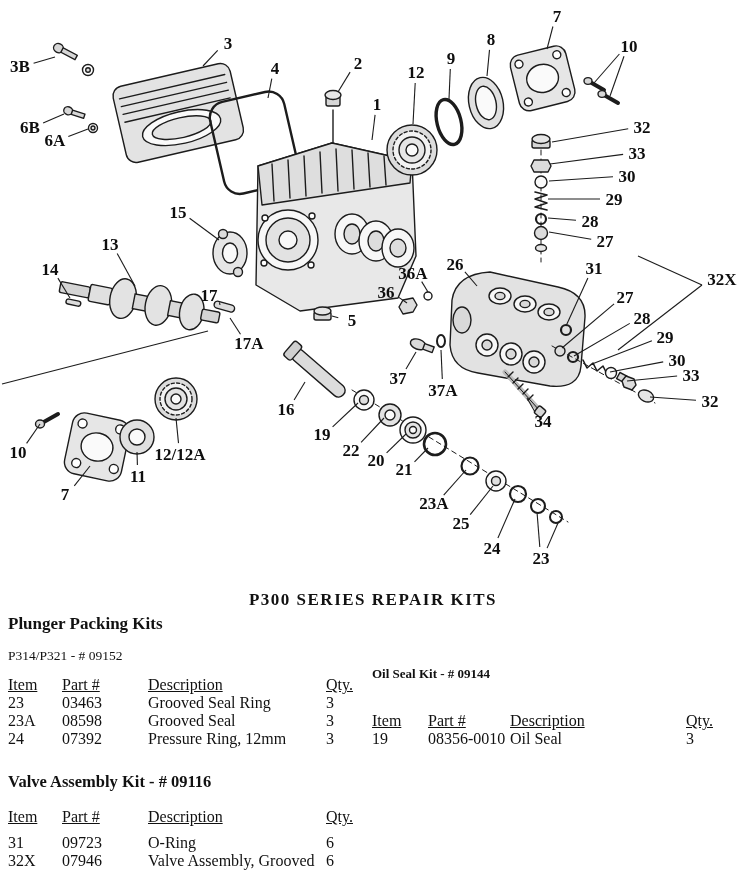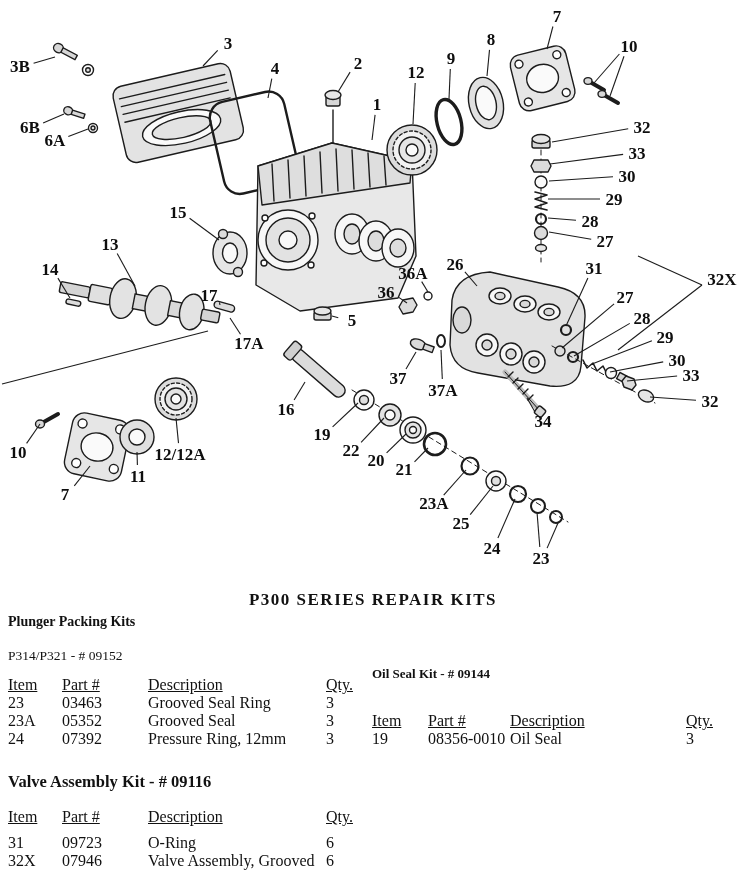--- a/index.html
+++ b/index.html
@@ -12,21 +12,21 @@
   #leader-layer line { stroke:#1c1c1c; stroke-width:1.1; }
   #callout-layer text {
     font-family:"Liberation Serif", serif; font-weight:bold; font-size:17px;
     fill:#0e0e0e; text-anchor:middle;
   }
   .text-section { position:absolute; left:0; top:586px; width:746px; height:288px;padding-left:31px; }
   .main-title {
     position:absolute; left:0; top:4px; width:746px; text-align:center;
     font-weight:bold; font-size:17px; letter-spacing:1.5px;
   }
-  .kit-heading { position:absolute; font-weight:bold; font-size:14px; }
+  .kit-heading { position:absolute; font-weight:bold; font-size:17px; }
   .kit-subheading { position:absolute; font-weight:normal; font-size:13.5px; }
   .kit-table { position:absolute; font-size:16px; line-height:18px; }
   .trow { display:grid; }
   .t-left .trow, .t-valve .trow { grid-template-columns:54px 86px 178px 44px; }
   .t-oil .trow { grid-template-columns:56px 82px 176px 44px; }
   .tcell { white-space:nowrap; }
   .tcell:last-child { text-align:left;font-family:Liberation Serif, serif; }
   .thead .tcell { text-decoration:underline; }
   .t-valve .thead { margin-bottom:8px; }
   .pos-plunger-heading { left:8px; top:28px; }
@@ -402,21 +402,21 @@
           <div class="tcell">Qty.</div>
         </div>
         <div class="trow tbody">
           <div class="tcell">23</div>
           <div class="tcell">03463</div>
           <div class="tcell">Grooved Seal Ring</div>
           <div class="tcell">3</div>
         </div>
         <div class="trow tbody">
           <div class="tcell">23A</div>
-          <div class="tcell">05352</div>
+          <div class="tcell">08598</div>
           <div class="tcell">Grooved Seal</div>
           <div class="tcell">3</div>
         </div>
         <div class="trow tbody">
           <div class="tcell">24</div>
           <div class="tcell">07392</div>
           <div class="tcell">Pressure Ring, 12mm</div>
           <div class="tcell">3</div>
         </div>
       </div>

